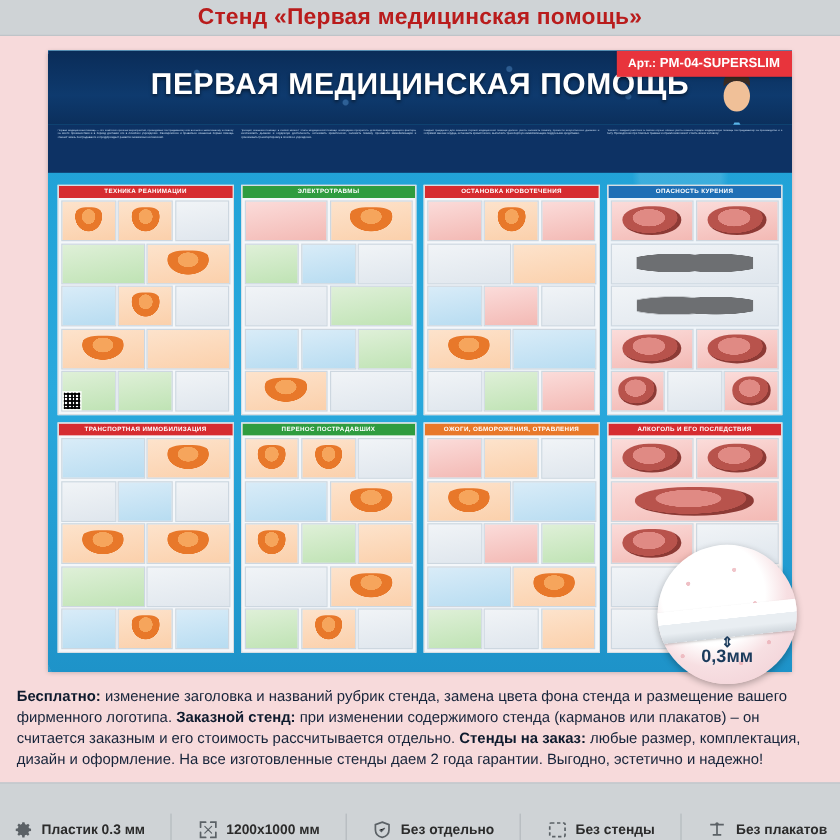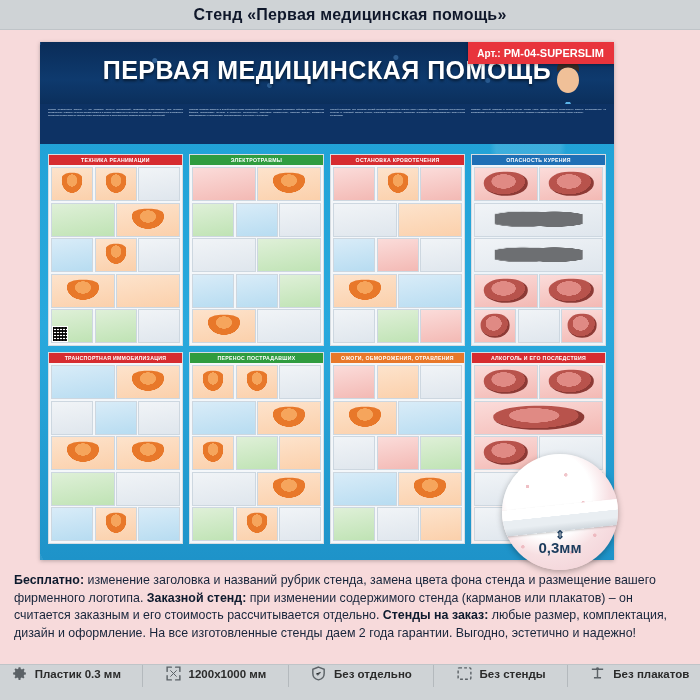--- a/index.html
+++ b/index.html
@@ -16,28 +16,28 @@
     background: linear-gradient(180deg,#f7dadb 0%, #f7dadb 100%);
   }
   
   .topbar {
     height: 30px;
     background: #cfd3d6;
     display: flex; align-items: center; justify-content: center;
     border-bottom: 1px solid #bfc4c8;
   }
   .topbar .title {
-    font-size: 16px; font-weight: bold; color: #0f172a;
+    font-size: 19px; font-weight: bold; color: #b91c1c;
     letter-spacing: .2px;
   }
   
   .poster-wrap {
     position: absolute;
     left: 40px; top: 42px;
-    width: 574px; height: 518px;
+    width: 620px; height: 518px;
   }
   .poster {
     position: absolute; inset: 0;
     background: linear-gradient(180deg,#1d9fd4 0%, #29a9dd 55%, #1e93c9 100%);
     box-shadow: 0 1px 4px rgba(0,0,0,.25);
     overflow: hidden;
   }
   .poster::before{
     content:"";
     position:absolute; inset:0;
@@ -218,23 +218,23 @@
     font-size: 12.4px;
     line-height: 1.42;
     color: #16243a;
     text-align: left;
   }
   .desc b { color: #0d1a2d; margin-top: 32px; }
   
   .specs {
     position: absolute;
     left: 0; right: 0; bottom: 0;
-    height: 36px;
+    height: 48px;
     background: #cfd3d6;
-    display: flex; align-items: flex-start; justify-content: space-around;
+    display: flex; align-items: flex-end; justify-content: space-around;
     border-top: 1px solid #bfc4c8;
   }
   .spec {
     display: flex; align-items: center; gap: 7px;
     font-size: 11.5px; color: #2b2b2b; font-weight: 600;
   }
   .spec svg { display: block; }
   .divider {
     width: 1px; height: 22px; background: #b4b9bd;
   }

